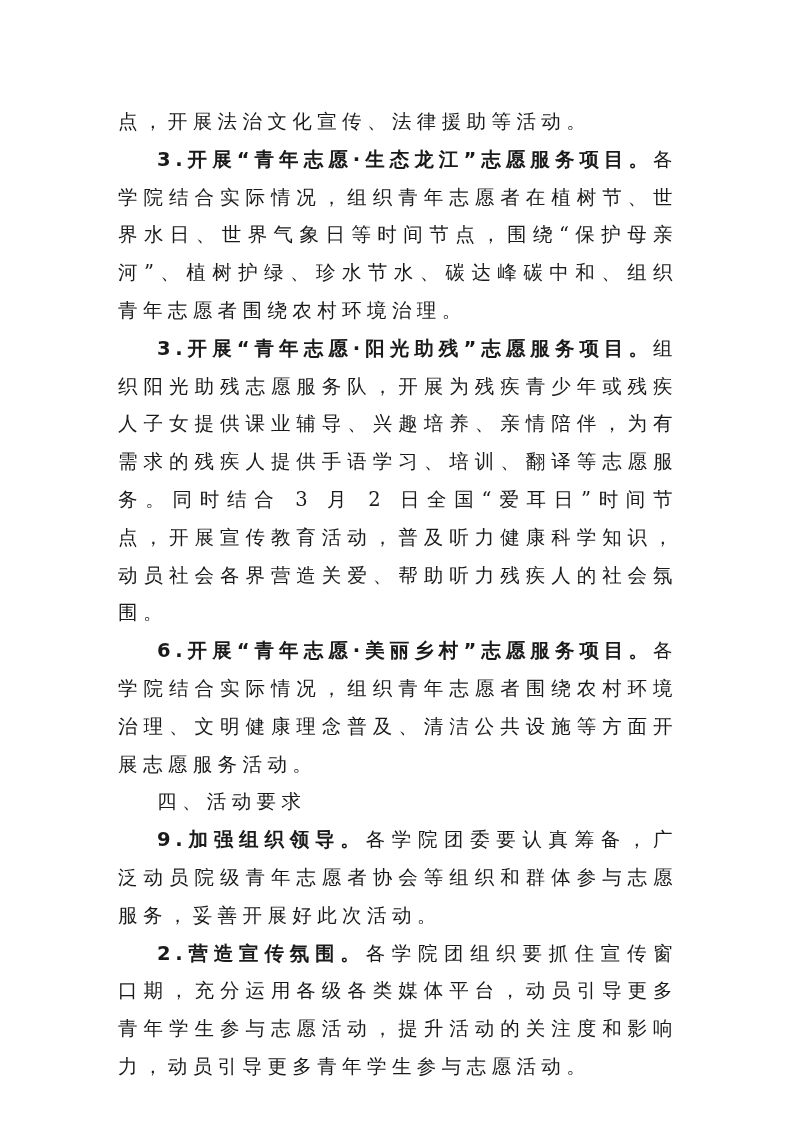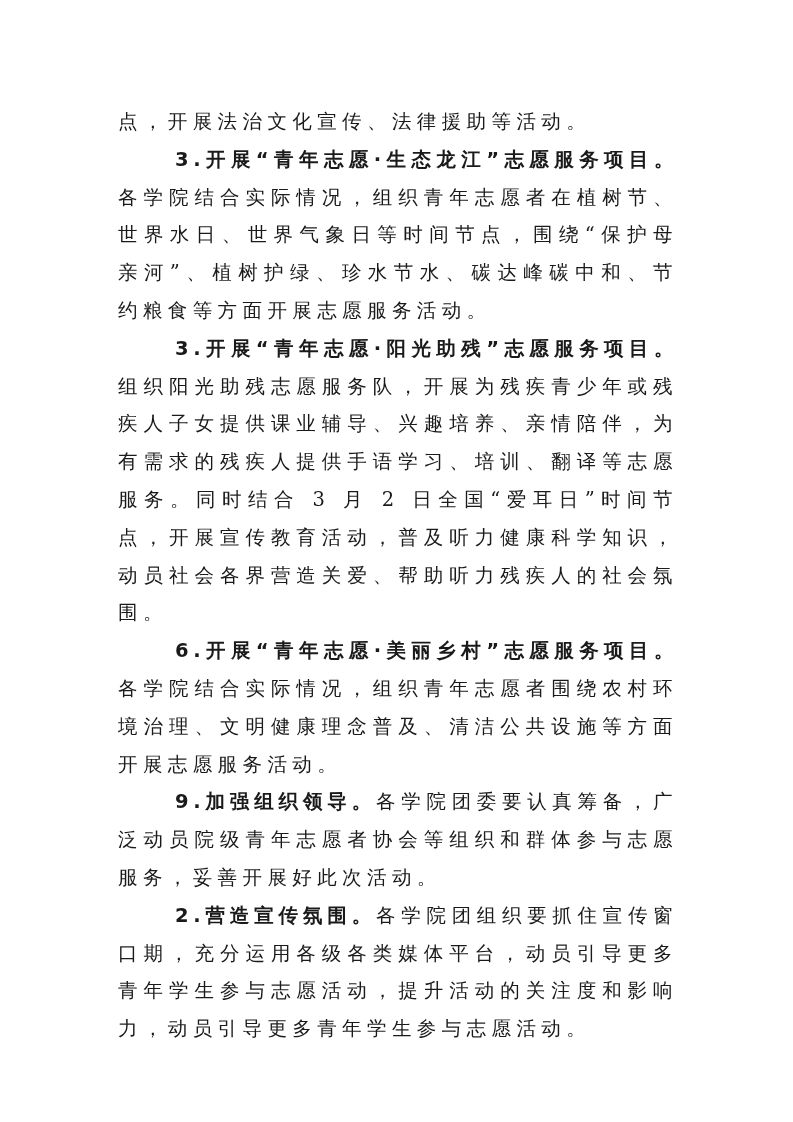--- a/index.html
+++ b/index.html
@@ -38,48 +38,50 @@
       text-align-last: left;
       word-break: break-all;
     }
     .indent {
       text-indent: 39px;
     }
     .bold {
       font-family: "DejaVu Sans", "Liberation Sans", sans-serif;
       font-weight: bold;
       letter-spacing: 4.6px;
-      margin-left: 18px;
     }
     .heading {
       text-indent: 39px;
     }
   </style>
 </head>
 <body>
 
 <div class="page">
   <div class="content">
 
     <p class="para">
       <span>点，开展法治文化宣传、法律援助等活动。</span>
     </p>
 
     <p class="para indent">
-      <span class="bold">3.开展“青年志愿·生态龙江”志愿服务项目。</span><span>各学院结合实际情况，组织青年志愿者在植树节、世界水日、世界气象日等时间节点，围绕“保护母亲河”、植树护绿、珍水节水、碳达峰碳中和、节约粮食等方面开展志愿服务活动。</span>
+      <span class="bold">3.开展“青年志愿·生态龙江”志愿服务项目。</span><span>各学院结合实际情况，组织青年志愿者在植树节、世界水日、世界气象日等时间节点，围绕“保护母亲河”、植树护绿、珍水节水、碳达峰碳中和、组织青年志愿者围绕农村环境治理。</span>
     </p>
 
     <p class="para indent">
       <span class="bold">3.开展“青年志愿·阳光助残”志愿服务项目。</span><span>组织阳光助残志愿服务队，开展为残疾青少年或残疾人子女提供课业辅导、兴趣培养、亲情陪伴，为有需求的残疾人提供手语学习、培训、翻译等志愿服务。同时结合 3 月 2 日全国“爱耳日”时间节点，开展宣传教育活动，普及听力健康科学知识，动员社会各界营造关爱、帮助听力残疾人的社会氛围。</span>
     </p>
 
     <p class="para indent">
       <span class="bold">6.开展“青年志愿·美丽乡村”志愿服务项目。</span><span>各学院结合实际情况，组织青年志愿者围绕农村环境治理、文明健康理念普及、清洁公共设施等方面开展志愿服务活动。</span>
     </p>
 
+    <p class="para heading">
+      <span>四、活动要求</span>
+    </p>
 
     <p class="para indent">
       <span class="bold">9.加强组织领导。</span><span>各学院团委要认真筹备，广泛动员院级青年志愿者协会等组织和群体参与志愿服务，妥善开展好此次活动。</span>
     </p>
 
     <p class="para indent">
       <span class="bold">2.营造宣传氛围。</span><span>各学院团组织要抓住宣传窗口期，充分运用各级各类媒体平台，动员引导更多青年学生参与志愿活动，提升活动的关注度和影响力，动员引导更多青年学生参与志愿活动。</span>
     </p>
 
   </div>

